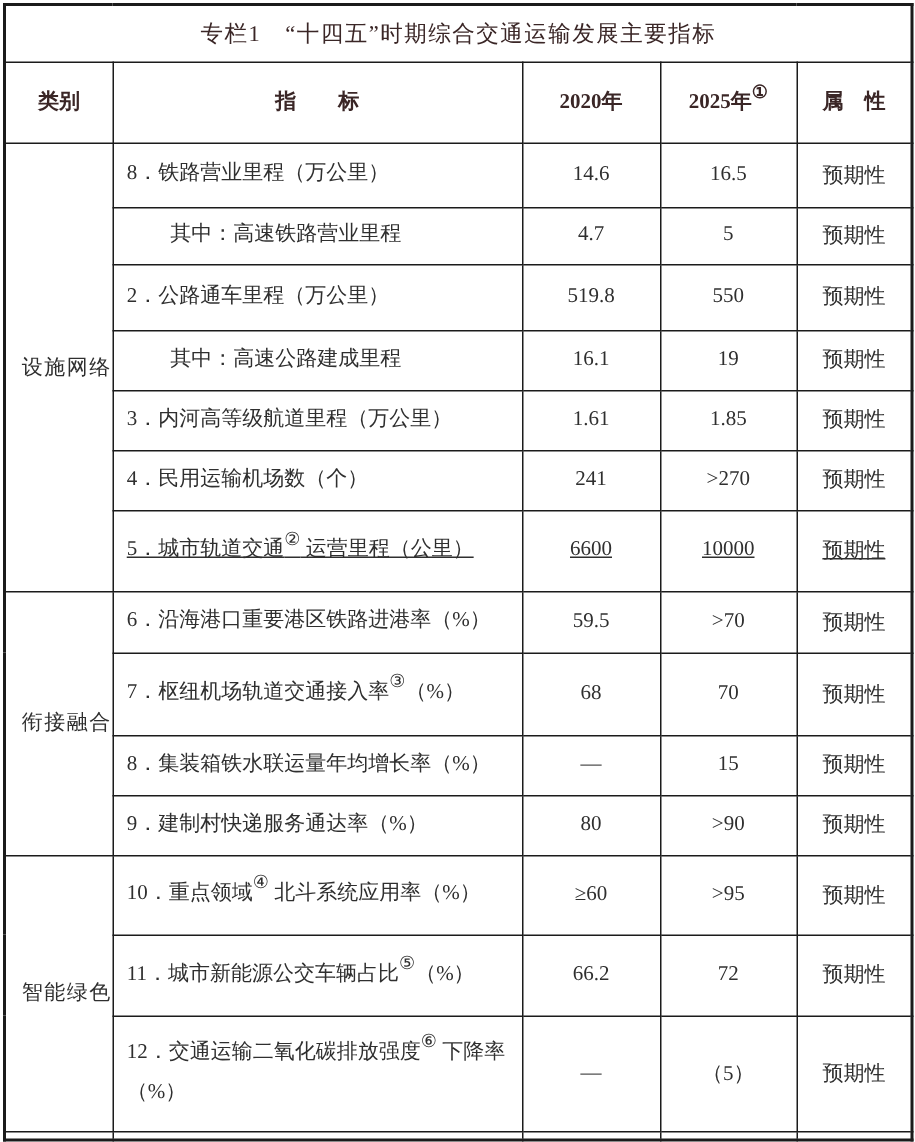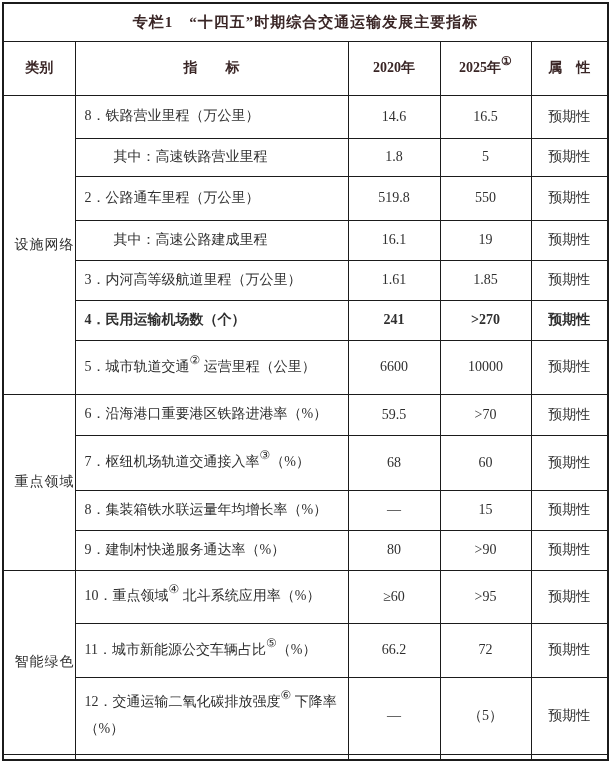--- a/index.html
+++ b/index.html
@@ -19,38 +19,38 @@
   }
   th, td {
     border: 1px solid var(--color-border, #1b1b1b);
     vertical-align: middle;
     font-size: 14px;
     overflow: hidden;
   }
   .title-row { height: 38px; }
   .title-row th {
     text-align: center;
-    font-weight: bold;
+    font-weight: normal;
     font-size: 15px;
     color: var(--color-heading-text, #3a2626);
     letter-spacing: 1px;
   }
   .header-row { height: 54px; }
   .header-row th {
     text-align: center;
     font-weight: bold;
     color: var(--color-heading-text, #3a2626);
   }
   tbody tr:nth-child(1)  { height: 43px; }
   tbody tr:nth-child(2)  { height: 38px; margin-left: 40px; }
   tbody tr:nth-child(3)  { height: 44px; }
   tbody tr:nth-child(4)  { height: 40px; }
   tbody tr:nth-child(5)  { height: 40px; }
-  tbody tr:nth-child(6)  { height: 40px; font-weight: bold; }
-  tbody tr:nth-child(7)  { height: 54px; }
+  tbody tr:nth-child(6)  { height: 40px; }
+  tbody tr:nth-child(7)  { height: 54px; text-decoration: underline; }
   tbody tr:nth-child(8)  { height: 41px; }
   tbody tr:nth-child(9)  { height: 55px; margin-top: 14px; }
   tbody tr:nth-child(10) { height: 40px; }
   tbody tr:nth-child(11) { height: 40px; }
   tbody tr:nth-child(12) { height: 53px; }
   tbody tr:nth-child(13) { height: 54px; }
   tbody tr:nth-child(14) { height: 77px; margin-left: 47px; }
   tbody tr.partial-row   { height: 6px; }
   .cat { text-align: right; letter-spacing: 1px; }
   .ind { text-align: left; padding: 2px 6px 2px 9px; line-height: 1.9; }
@@ -89,21 +89,21 @@
   <tbody>
     <tr>
       <td class="cat" rowspan="7">设施网络</td>
       <td class="ind"><span>8．铁路营业里程（万公里）</span></td>
       <td class="val">14.6</td>
       <td class="val">16.5</td>
       <td class="val">预期性</td>
     </tr>
     <tr>
       <td class="ind indent"><span>其中：高速铁路营业里程</span></td>
-      <td class="val">1.8</td>
+      <td class="val">4.7</td>
       <td class="val">5</td>
       <td class="val">预期性</td>
     </tr>
     <tr>
       <td class="ind"><span>2．公路通车里程（万公里）</span></td>
       <td class="val">519.8</td>
       <td class="val">550</td>
       <td class="val">预期性</td>
     </tr>
     <tr>
@@ -124,30 +124,30 @@
       <td class="val">&gt;270</td>
       <td class="val">预期性</td>
     </tr>
     <tr>
       <td class="ind"><span>5．城市轨道交通</span><sup class="fn">②</sup><span> 运营里程（公里）</span></td>
       <td class="val">6600</td>
       <td class="val">10000</td>
       <td class="val">预期性</td>
     </tr>
     <tr>
-      <td class="cat" rowspan="4">重点领域</td>
+      <td class="cat" rowspan="4">衔接融合</td>
       <td class="ind"><span>6．沿海港口重要港区铁路进港率（%）</span></td>
       <td class="val">59.5</td>
       <td class="val">&gt;70</td>
       <td class="val">预期性</td>
     </tr>
     <tr>
       <td class="ind"><span>7．枢纽机场轨道交通接入率</span><sup class="fn">③</sup><span>（%）</span></td>
       <td class="val">68</td>
-      <td class="val">60</td>
+      <td class="val">70</td>
       <td class="val">预期性</td>
     </tr>
     <tr>
       <td class="ind"><span>8．集装箱铁水联运量年均增长率（%）</span></td>
       <td class="val">—</td>
       <td class="val">15</td>
       <td class="val">预期性</td>
     </tr>
     <tr>
       <td class="ind"><span>9．建制村快递服务通达率（%）</span></td>

